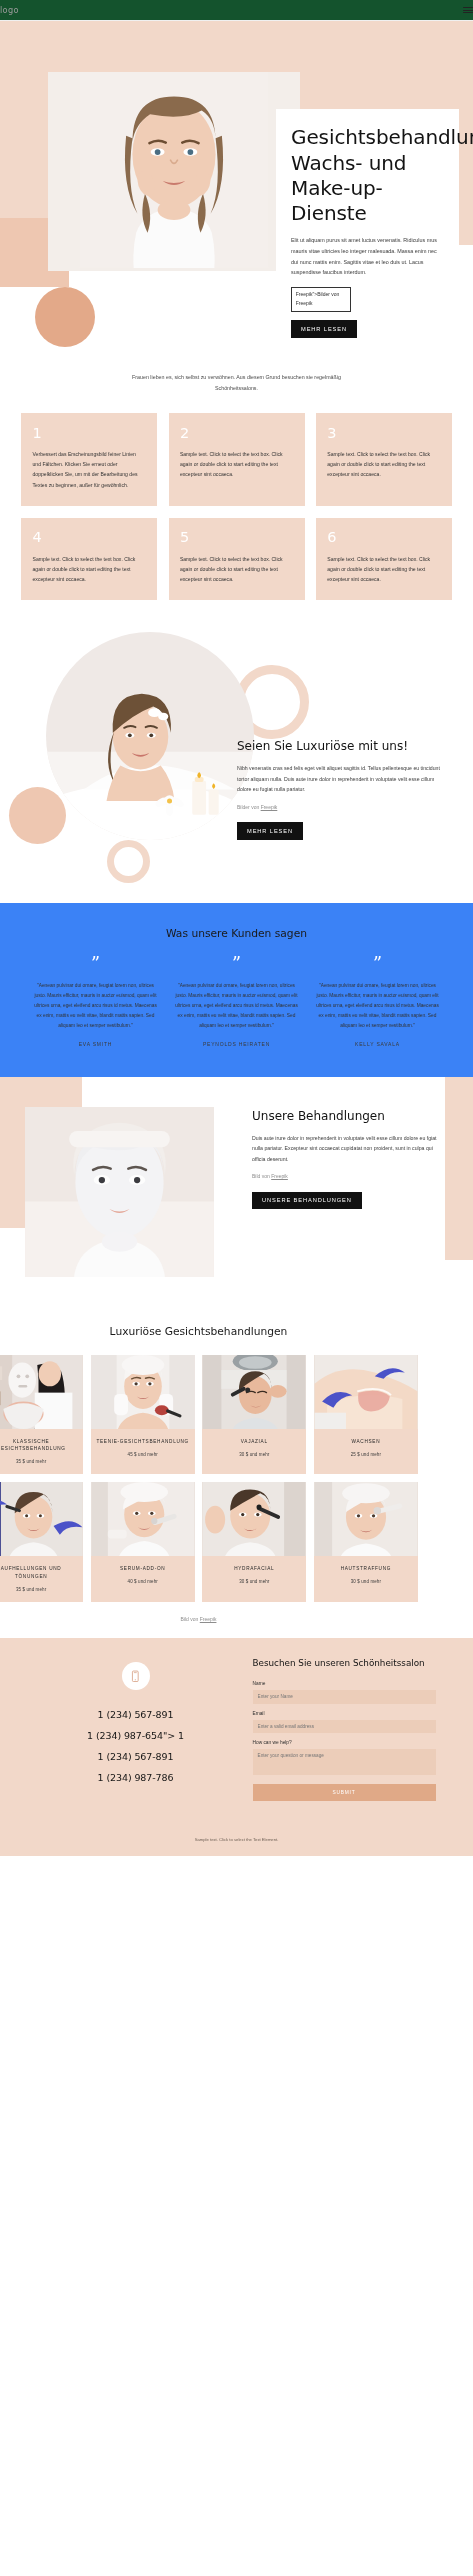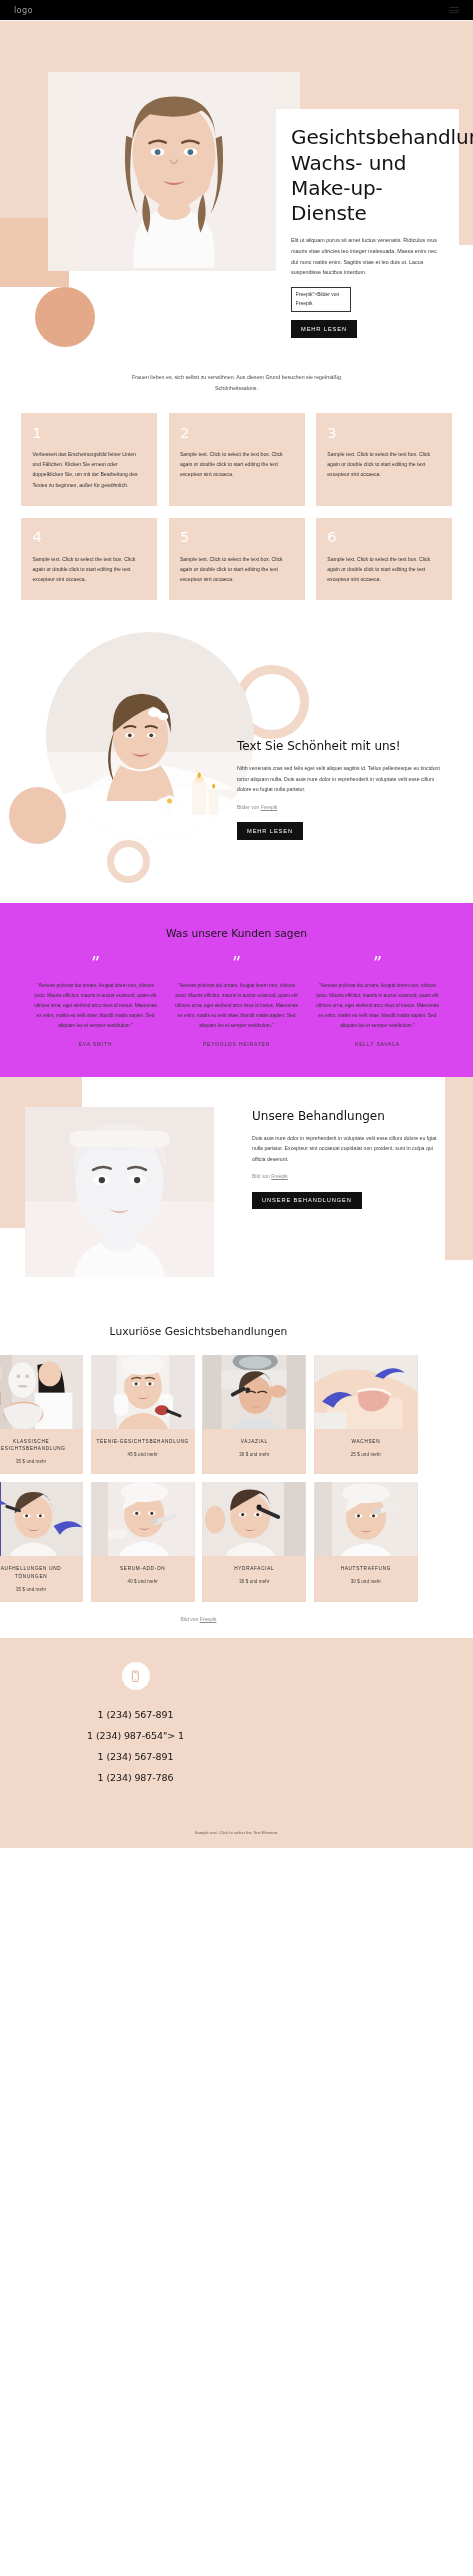--- a/index.html
+++ b/index.html
@@ -28,25 +28,25 @@
     font-size: 5px;
     color: #8d8d8d;
     line-height: 1.7;
   }
   .credit u { text-decoration: underline; }
 
   
   .site-header {
     height: 21px;
     width: 473px;
-    background: #000000;
+    background: #14532d;
     display: flex;
     align-items: center;
     justify-content: space-between;
-    padding: 0 14px;
+    padding: 0 0;
     border-bottom: 0.6px solid #f0f0f0;
   }
   .logo {
     font-size: 8.2px;
     color: #9b9b9b;
     letter-spacing: 0.3px;
     font-family: "DejaVu Sans", sans-serif;
   }
   .burger { width: 10px; display: flex; flex-direction: column; gap: 1.9px; cursor: pointer; }
   .burger i { display: block; height: 1px; background: #232323; border-radius: 0.6px; }
@@ -181,21 +181,21 @@
     margin-bottom: 8.8px;
   }
   .b-text p.body {
     font-size: 5.2px;
     line-height: 2.05;
     color: #3c3c3c;
     margin-bottom: 7.6px;
   }
 
   
-  .testi { background: #d946ef; padding: 24px 0 30px; width: 473px; }
+  .testi { background: #3b82f6; padding: 24px 0 30px; width: 473px; }
   .testi h2 {
     font-family: "DejaVu Sans", sans-serif;
     font-weight: 400;
     font-size: 10.7px;
     text-align: center;
     color: #1a1a1a;
     margin-bottom: 17.7px;
   }
   .t-grid {
     display: grid;
@@ -425,21 +425,21 @@
         <circle r="4" fill="#f3c24a"></circle>
       </g>
       <ellipse cx="172" cy="128" rx="10" ry="7" fill="#fff"></ellipse>
       <ellipse cx="186" cy="134" rx="8" ry="6" fill="#fff"></ellipse>
     </svg>
   </div>
   <div class="b-circle-solid"></div>
   <div class="b-ring-small"></div>
 
   <div class="b-text">
-    <h2>Text Sie Schönheit mit uns!</h2>
+    <h2>Seien Sie Luxuriöse mit uns!</h2>
     <p class="body">Nibh venenatis cras sed felis eget velit aliquet sagittis id. Tellus pellentesque eu tincidunt tortor aliquam nulla. Duis aute irure dolor in reprehenderit in voluptate velit esse cillum dolore eu fugiat nulla pariatur.</p>
     <p class="credit">
       <span>Bilder von </span><u>Freepik</u>
     </p>
     <br>
     <button class="btn-dark">MEHR LESEN</button>
   </div>
 </section>
 
 <section class="testi">
@@ -717,19 +717,33 @@
         </svg>
       </div>
       <div class="phone-list">
         <div>1 (234) 567-891</div>
         <div>1 (234) 987-654"&gt; 1</div>
         <div>1 (234) 567-891</div>
         <div>1 (234) 987-786</div>
       </div>
     </div>
 
+    <div class="form-col">
+      <h3>Besuchen Sie unseren Schönheitssalon</h3>
+
+      <label>Name</label>
+      <input type="text" placeholder="Enter your Name" style="">
+
+      <label>Email</label>
+      <input type="text" placeholder="Enter a valid email address" style="">
+
+      <label>How can we help?</label>
+      <textarea placeholder="Enter your question or message" style=""></textarea>
+
+      <button class="submit">SUBMIT</button>
+    </div>
   </div>
 </section>
 
 <footer class="footer">
   <span>Sample text. Click to select the Text Element.</span>
 </footer>
 
 
 </body></html>

